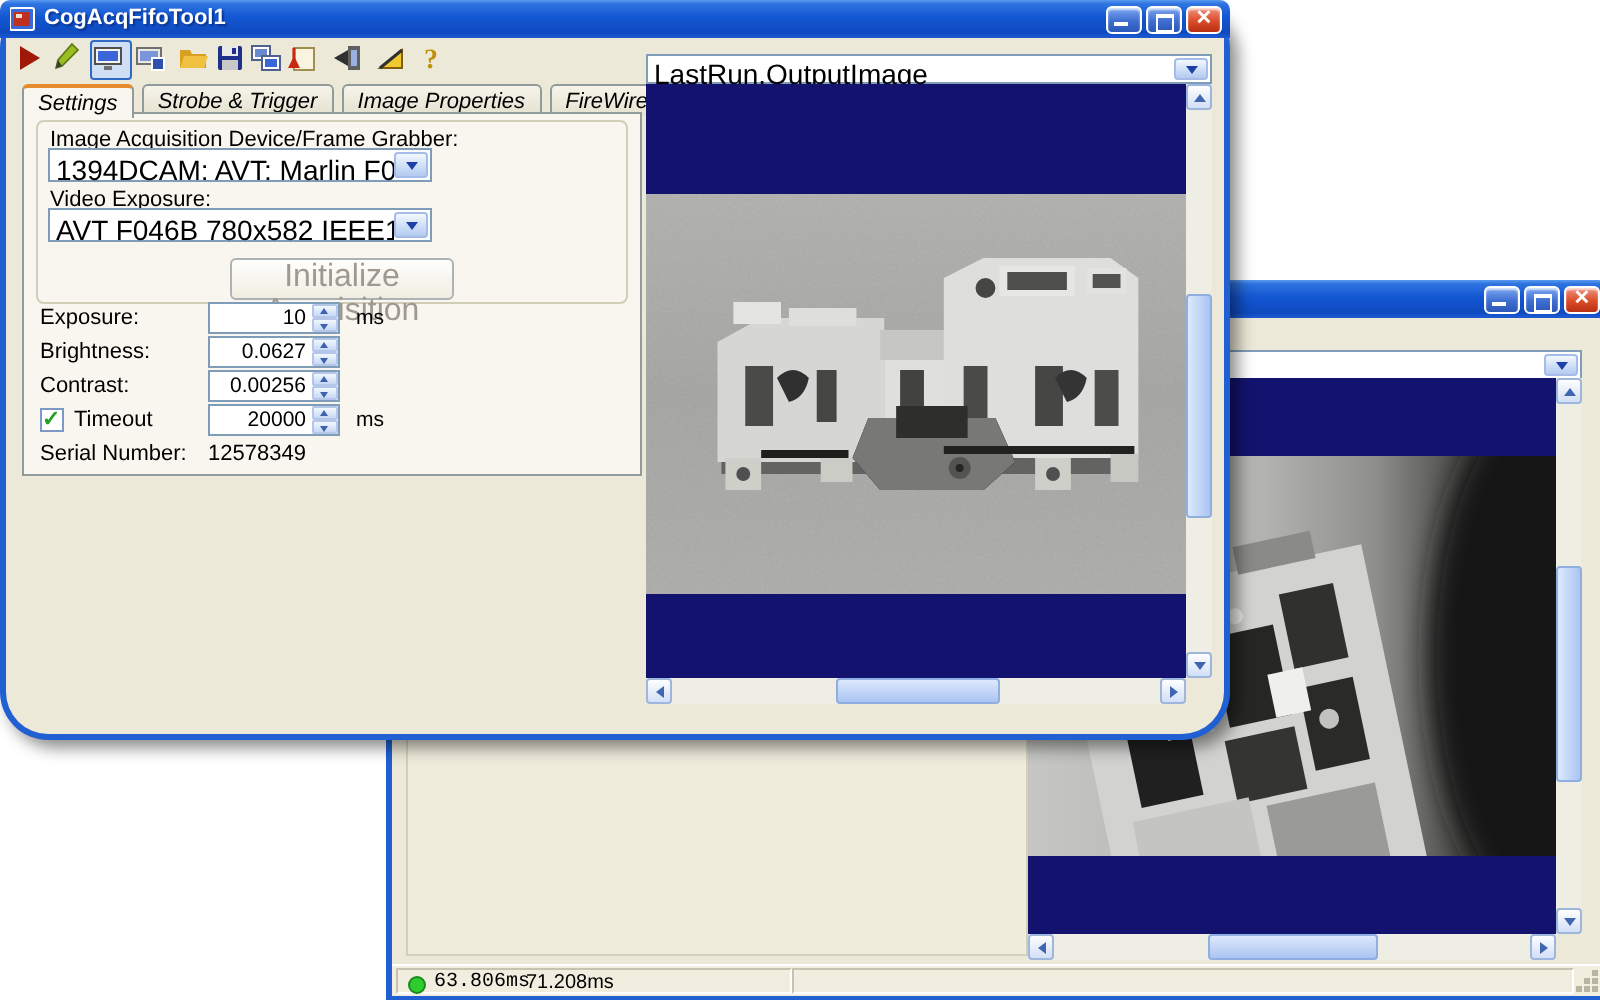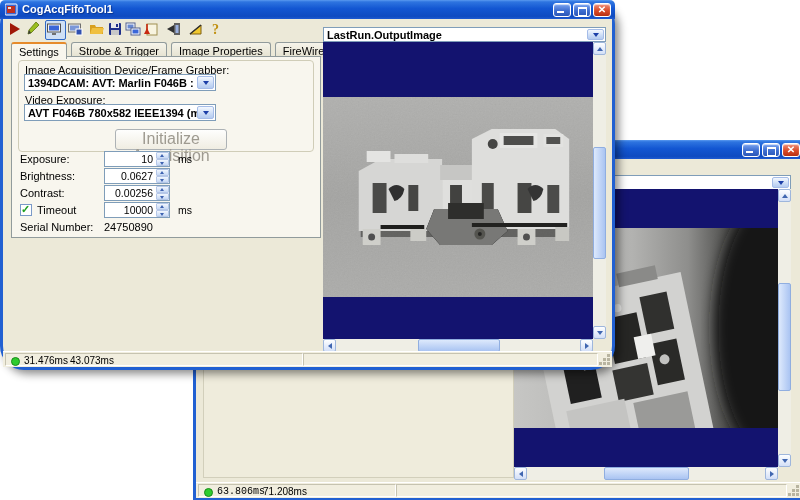--- a/index.html
+++ b/index.html
@@ -15,30 +15,30 @@
      color:#fff;text-align:center;box-sizing:border-box;box-shadow:inset 0 1px 1px rgba(255,255,255,.7);}
   .btn-blue{background:linear-gradient(180deg,#7DA6F2 0%,#3E6ED0 55%,#2B57B8 100%);}
   .btn-close{background:linear-gradient(180deg,#F0927E 0%,#DA4B28 55%,#B83012 100%);}
   .glyph-min{position:absolute;left:3px;bottom:3px;width:7px;height:2px;background:#fff;}
   .glyph-max{position:absolute;left:4px;top:3px;width:7px;height:6px;border:1px solid #fff;border-top:2px solid #fff;}
   .glyph-x{font:bold 10px/12px "Liberation Sans",sans-serif;}
   .toolbar{position:absolute;left:0;right:0;top:19px;height:21px;background:#ECE9D8;}
   .tico{position:absolute;top:2px;width:17px;height:17px;}
   .tico svg{width:16px;height:16px;}
   .tico.pressed{border:1px solid #316AC5;background:#CFE0F5;border-radius:2px;width:19px;height:18px;top:1px;}
-  .tabs{position:absolute;left:8px;top:42px;height:15px;}
+  .tabs{position:absolute;left:8px;top:42px;height:15px;font-style:italic;}
   .tab{position:relative;display:inline-block;padding:2px 7px 1px 7px;margin-right:1px;
      border:1px solid #919B9C;border-bottom:none;border-radius:3px 3px 0 0;
      background:linear-gradient(180deg,#F6F4EA,#E4E1CF);font-size:11px;vertical-align:bottom;}
   .tab.active{background:#F8F6EE;border-top:2px solid #E68B2C;padding-top:2px;margin-bottom:-1px;z-index:5;}
   .tabpage{position:absolute;left:8px;top:56px;width:310px;height:182px;background:#F8F6EE;border:1px solid #919B9C;box-sizing:border-box;}
   .groupbox{position:absolute;left:6px;top:3px;width:294px;height:90px;border:1px solid #D0CDB8;border-radius:4px;}
   .flabel{position:absolute;white-space:nowrap;font-size:11px;}
   .combo{position:absolute;height:17px;background:#fff;border:1px solid #7F9DB9;box-sizing:border-box;}
-  .combo-text{position:absolute;left:3px;top:2px;right:18px;white-space:nowrap;overflow:hidden;font-size:11px;font-weight:bold;}
+  .combo-text{position:absolute;left:3px;top:2px;right:18px;white-space:nowrap;overflow:hidden;font-size:14px;}
   .combo-btn{position:absolute;right:1px;top:1px;bottom:1px;width:15px;border:1px solid #A5BCE8;border-radius:2px;
      background:linear-gradient(180deg,#F4F8FE,#CBDCF6 60%,#B4CBF0);}
   .tri-down{position:absolute;left:50%;top:50%;margin:-2px 0 0 -3px;width:0;height:0;border:3.5px solid transparent;border-top:4px solid #1C3FA8;border-bottom:none;}
   .xp-btn{position:absolute;border:1px solid #ADB2B5;border-radius:3px;background:linear-gradient(180deg,#FEFEFD,#F0EDE2);
      text-align:center;font-size:16px;color:#9E9A90;line-height:17px;}
   .row-lbl{position:absolute;left:8px;font-size:11px;white-space:nowrap;}
   .spinbox{position:absolute;left:92px;width:66px;height:16px;background:#fff;border:1px solid #7F9DB9;box-sizing:border-box;}
   .spin-val{position:absolute;right:16px;top:1px;font-size:10.5px;}
   .spin-btns{position:absolute;right:0;top:0;bottom:0;width:13px;}
   .spin-up,.spin-dn{position:absolute;left:0;right:0;height:7px;border:1px solid #B5C7E8;border-radius:1px;
@@ -310,31 +310,31 @@
         <span class="spin-btns">
             <span class="spin-up"></span>
             <span class="spin-dn"></span>
           </span>
       </span>
     </div>
     <div>
       <span class="xp-check" style="top:147px;"></span>
       <span class="row-lbl" style="top:147px;left:25px;">Timeout</span>
       <span class="spinbox" style="top:145px;">
-        <span class="spin-val">10000</span>
+        <span class="spin-val">20000</span>
         <span class="spin-btns">
             <span class="spin-up"></span>
             <span class="spin-dn"></span>
           </span>
       </span>
       <span class="unit" style="top:147px;">ms</span>
     </div>
     <div>
       <span class="row-lbl" style="top:164px;">Serial Number:</span>
-      <span class="row-lbl" style="top:164px;left:92px;">24750890</span>
+      <span class="row-lbl" style="top:164px;left:92px;">12578349</span>
     </div>
   </div>
 
   <div class="disp-panel" style="left:320px;top:27px;width:283px;height:325px;">
     <div class="disp-combo">
       <span class="combo-text" style="top:1px;">LastRun.OutputImage</span>
       <span class="combo-btn">
           <span class="tri-down"></span>
         </span>
     </div>
@@ -402,22 +402,13 @@
       <span class="sbtn" style="left:0;top:0;width:13px;height:13px;">
           <span class="arr arr-lf"></span>
         </span>
       <span class="sthumb hthumb" style="left:95px;top:0;width:82px;height:13px;"></span>
       <span class="sbtn" style="right:0;top:0;width:13px;height:13px;">
           <span class="arr arr-rt"></span>
         </span>
     </div>
   </div>
 
-  <div class="statusbar">
-    <div class="spanel" style="left:2px;width:298px;">
-      <span class="sdot"></span>
-      <span class="stime" style="left:18px;">31.476ms</span>
-      <span class="stime" style="left:64px;">43.073ms</span>
-    </div>
-    <div class="spanel" style="left:300px;right:14px;"></div>
-    <span class="grip"></span>
-  </div>
 </div>
 
 </body></html>

